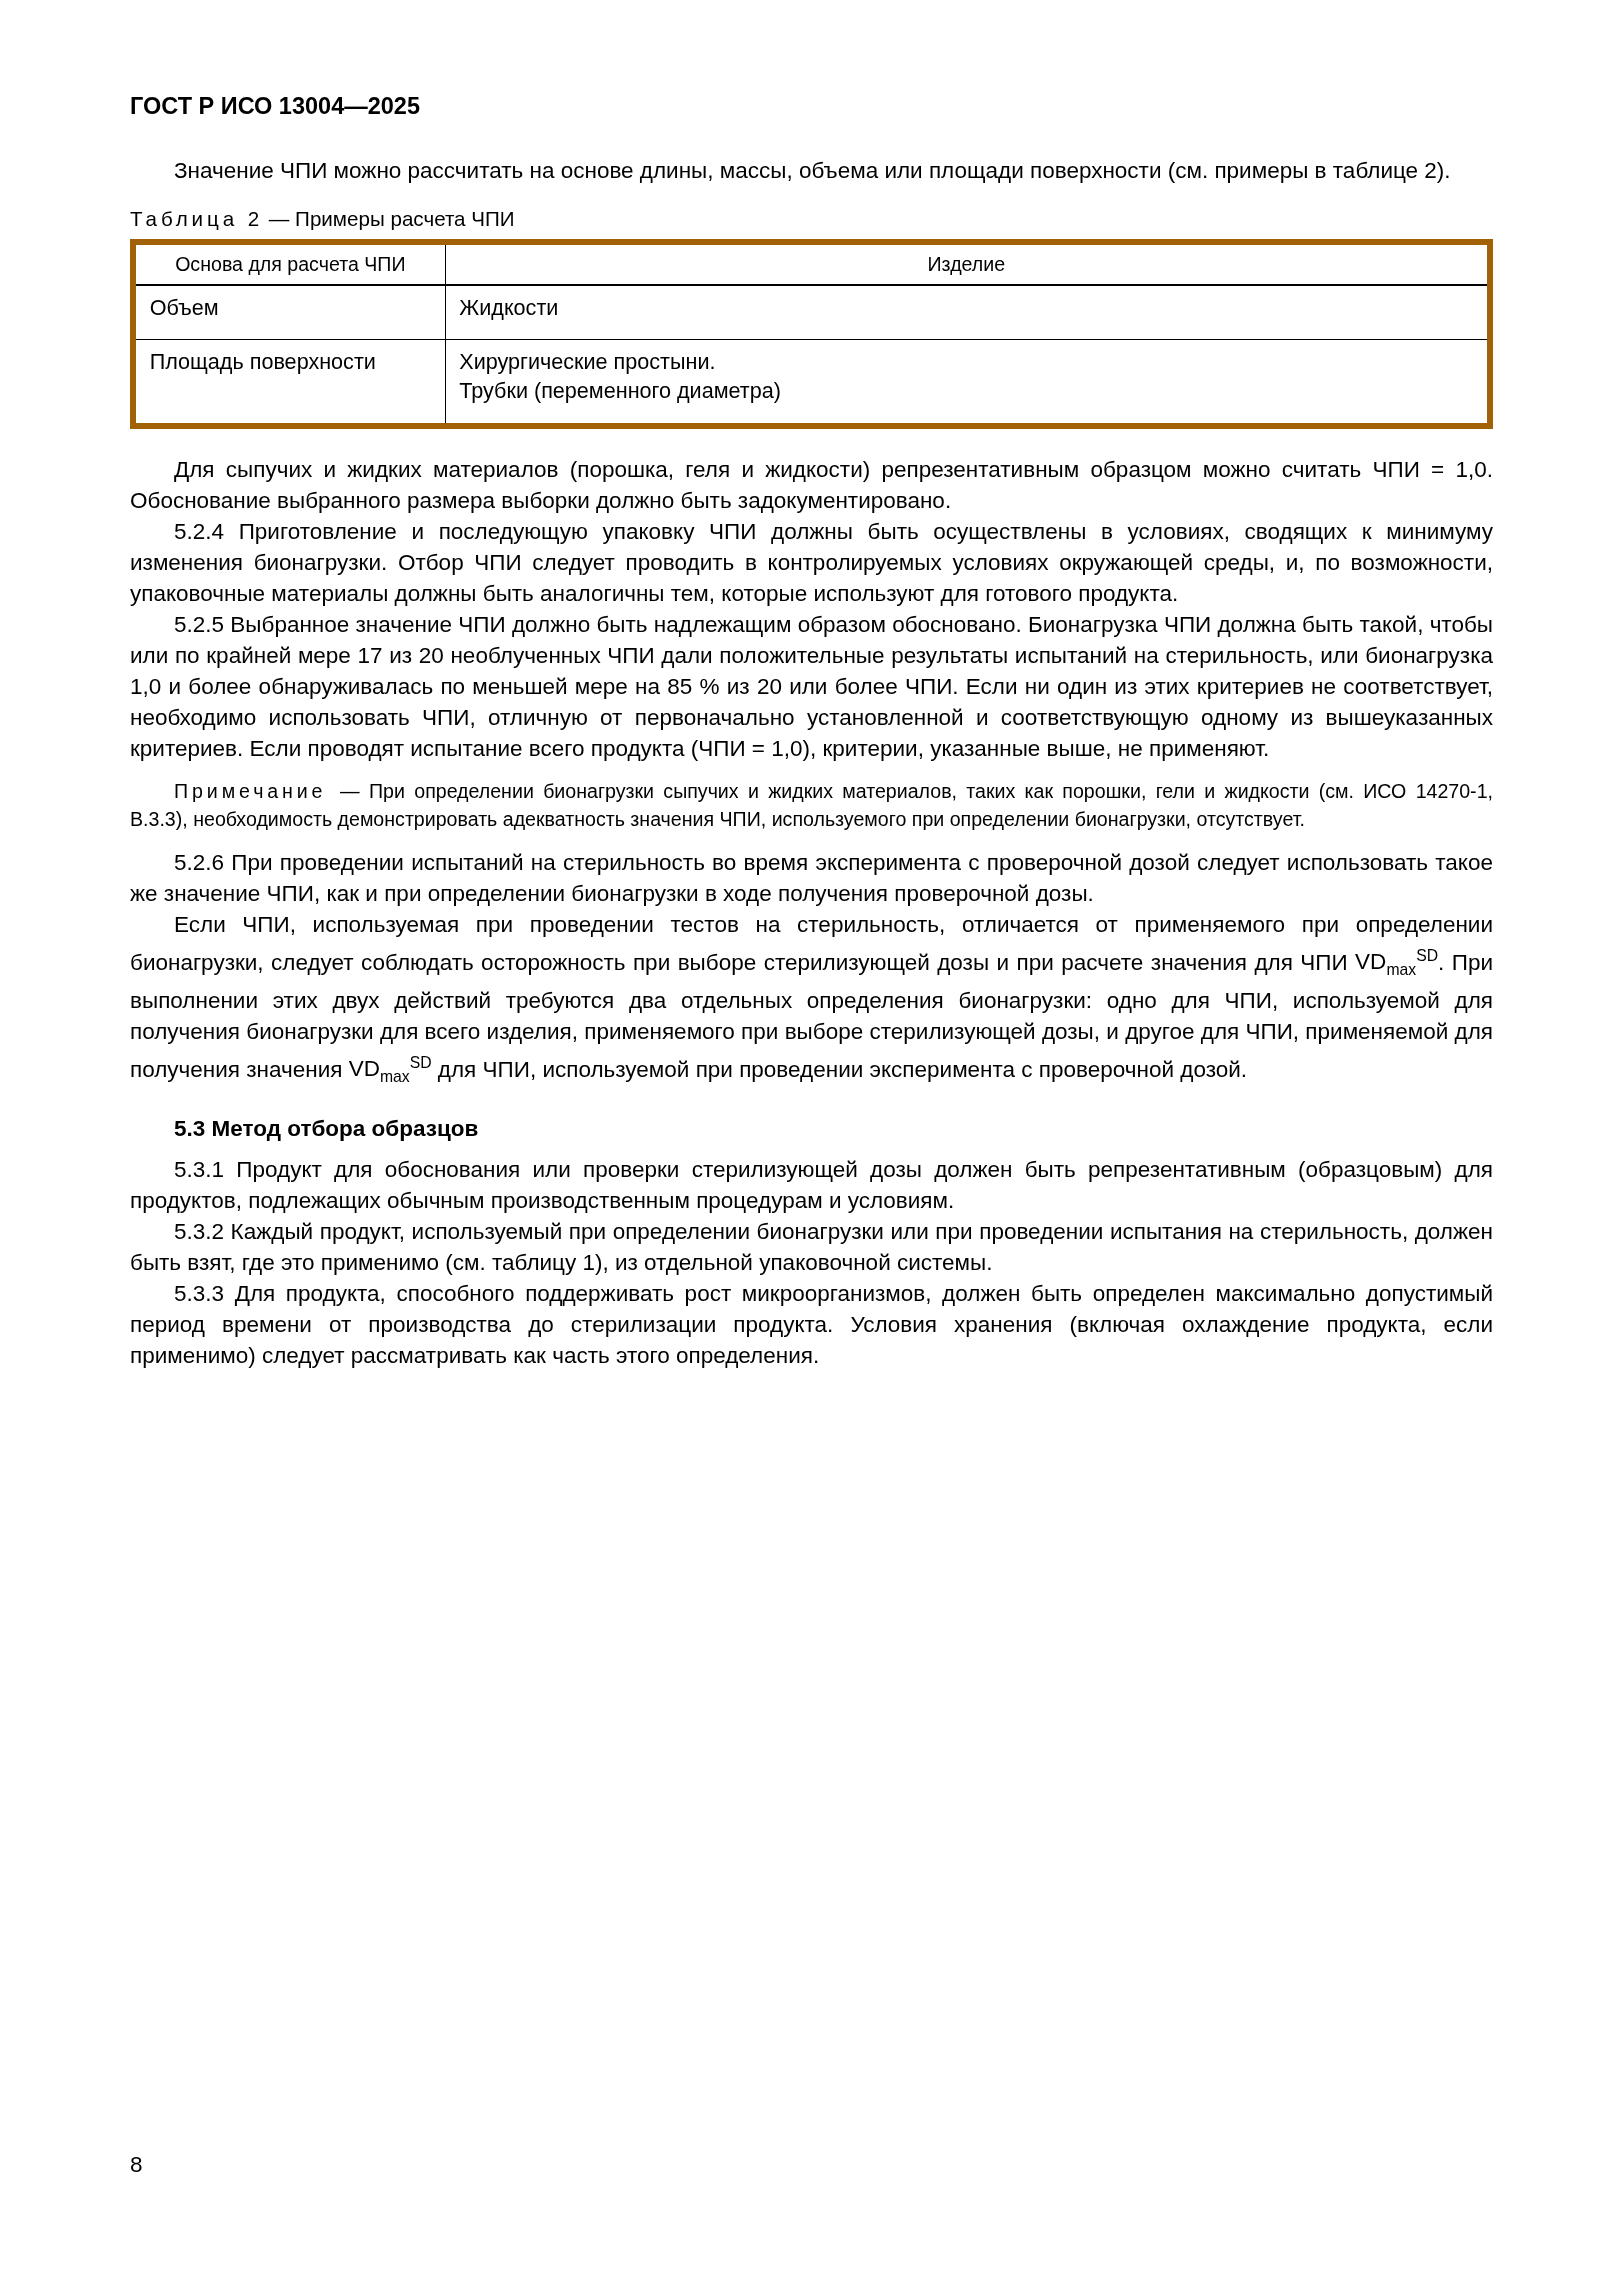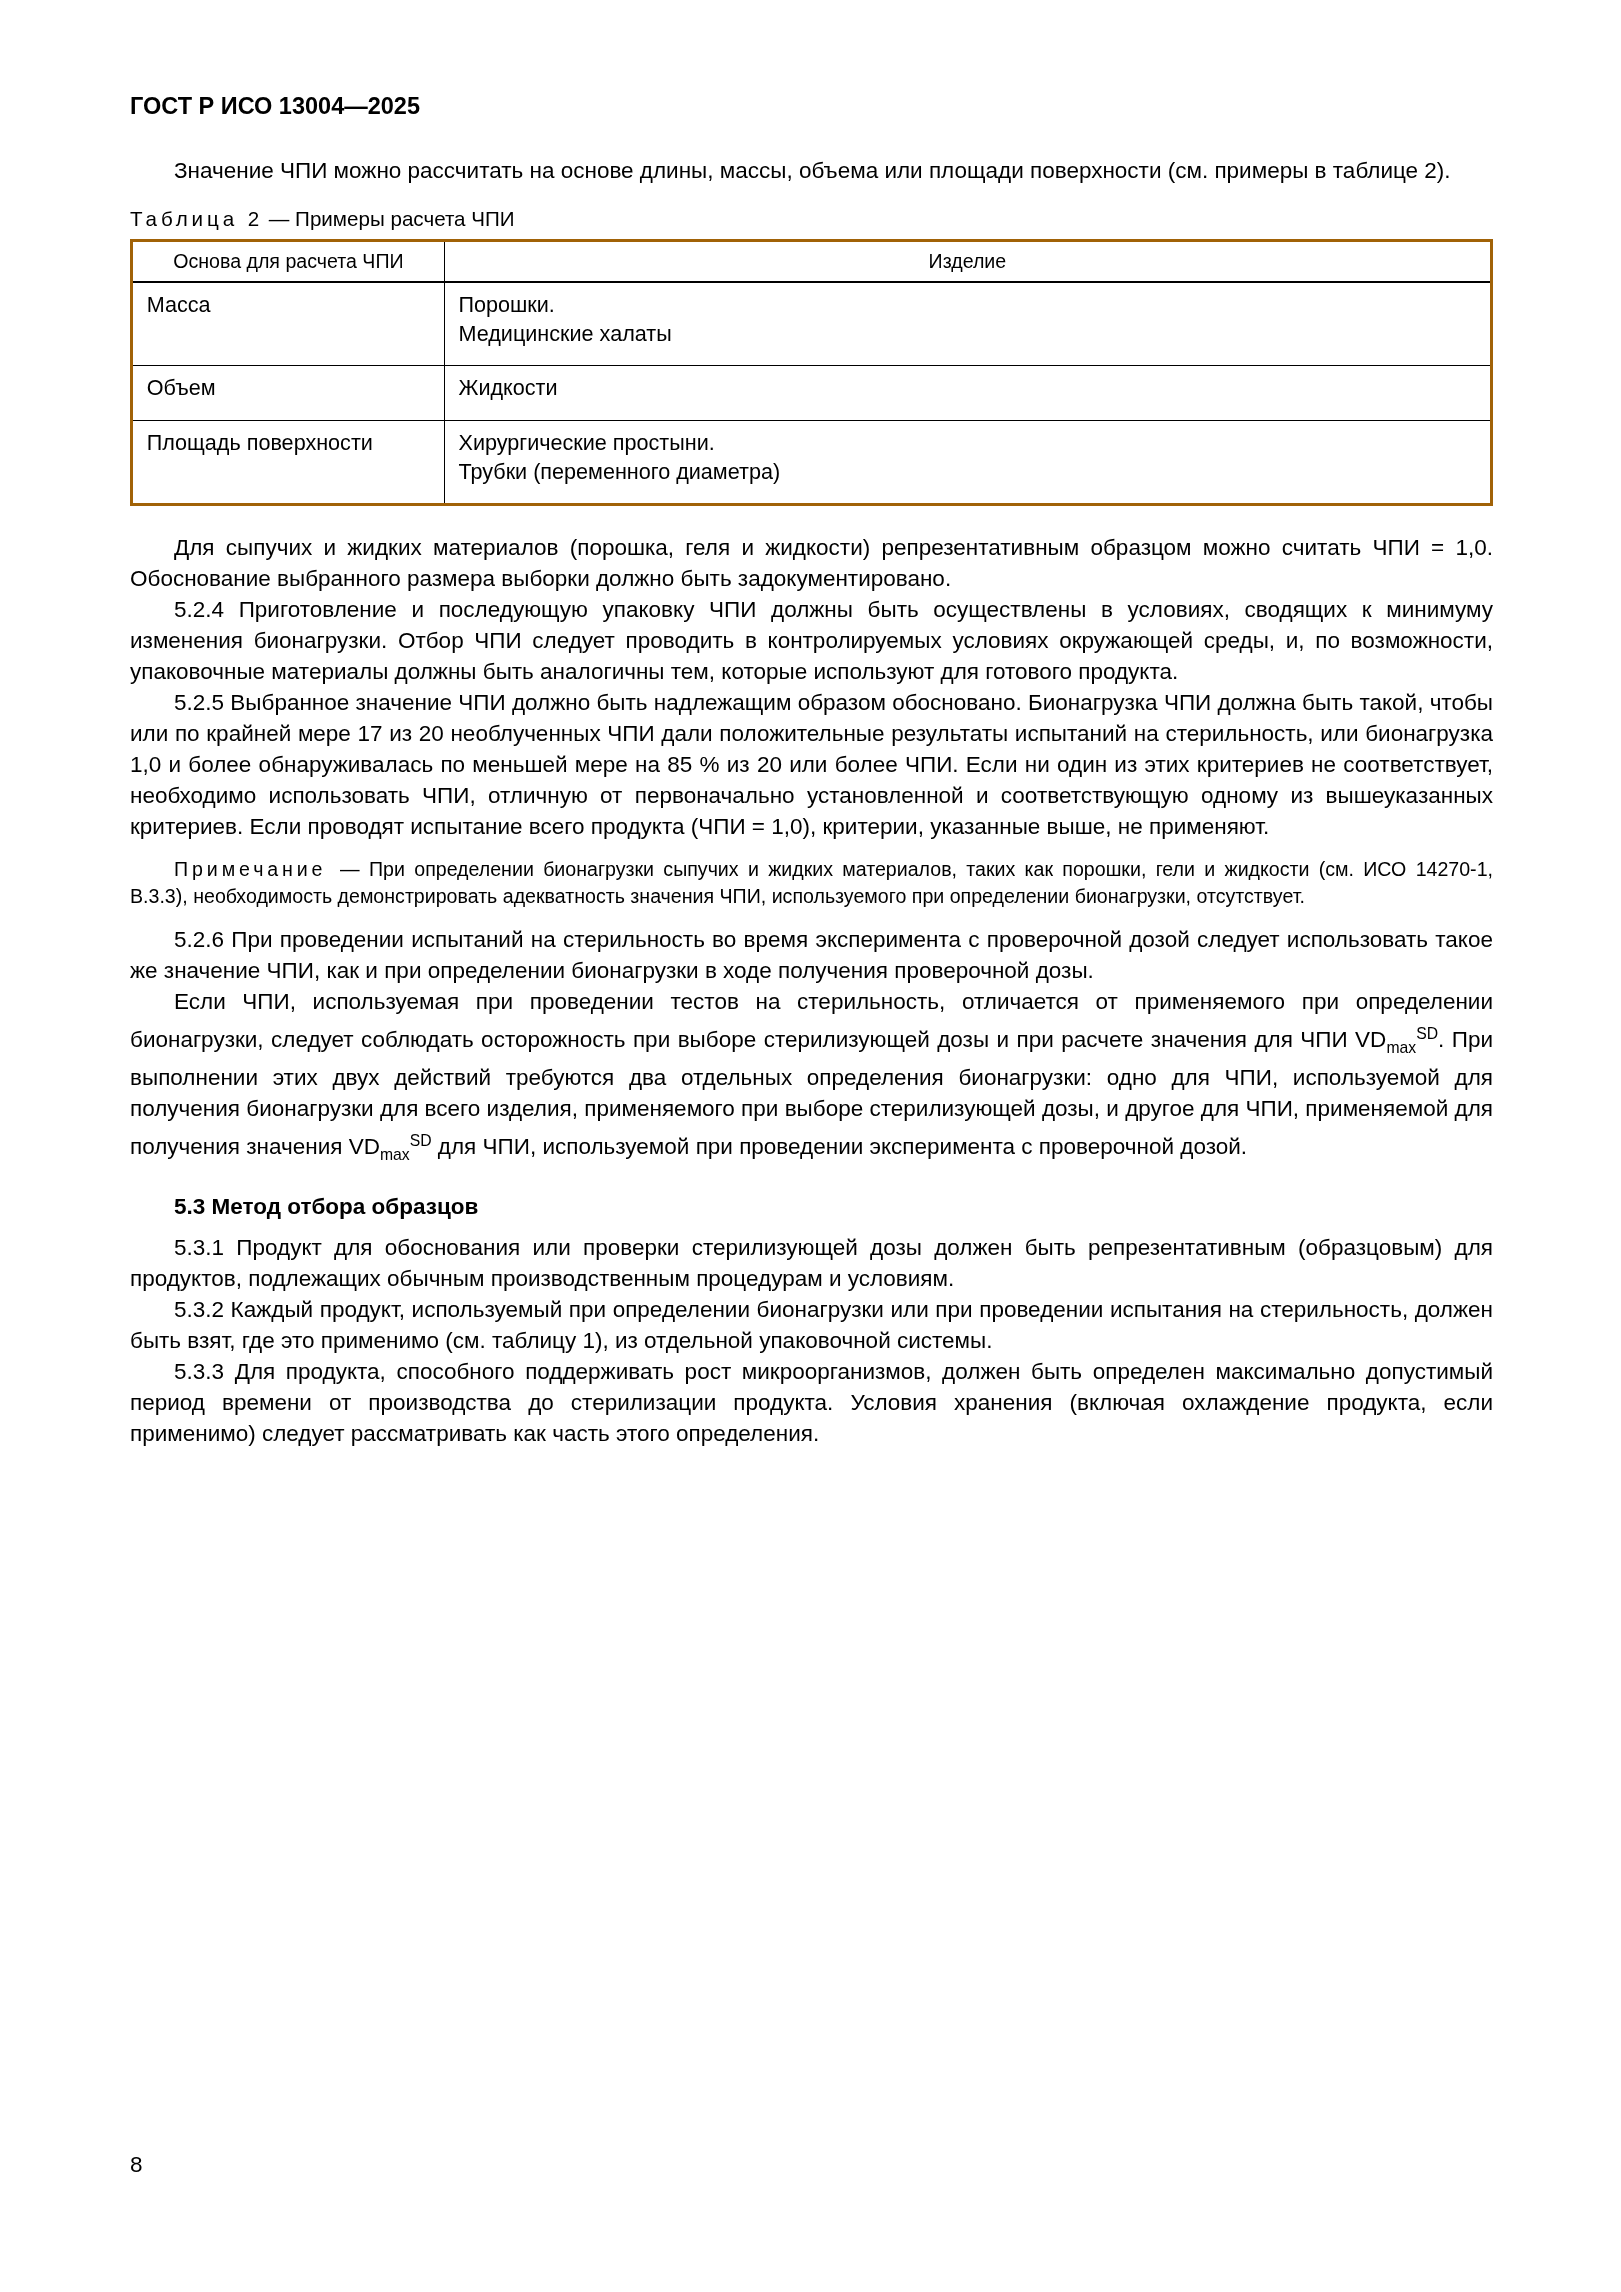--- a/index.html
+++ b/index.html
@@ -30,21 +30,21 @@
   .table-caption {
     font-size: 20.6px;
     line-height: 25.5px;
     margin: 19.6px 0 7.8px 0;
   }
   .spaced { letter-spacing: 3.9px; }
   .note-label { margin-right: 13.7px; }
   .gost-table {
     width: 100%;
     border-collapse: collapse;
-    border: 3px solid #a16207;
+    border: 6px solid #a16207;
     margin: 0 0 25.5px 0;
     font-size: 21.6px;
     line-height: 29px;
   }
   .gost-table th {
     border: 1px solid #000;
     border-bottom: 2.9px double #000;
     font-weight: normal;
     font-size: 19.6px;
     line-height: 23.5px;
@@ -96,25 +96,20 @@
 
   <table class="gost-table">
     <thead>
       <tr>
         <th class="col-basis">Основа для расчета ЧПИ</th>
         <th>Изделие</th>
       </tr>
     </thead>
     <tbody>
       <tr>
-        <td class="cell-basis">Масса</td>
-        <td class="cell-product">Порошки.
-Медицинские халаты</td>
-      </tr>
-      <tr>
         <td class="cell-basis">Объем</td>
         <td class="cell-product">Жидкости</td>
       </tr>
       <tr>
         <td class="cell-basis">Площадь поверхности</td>
         <td class="cell-product">Хирургические простыни.
 Трубки (переменного диаметра)</td>
       </tr>
     </tbody>
   </table>

